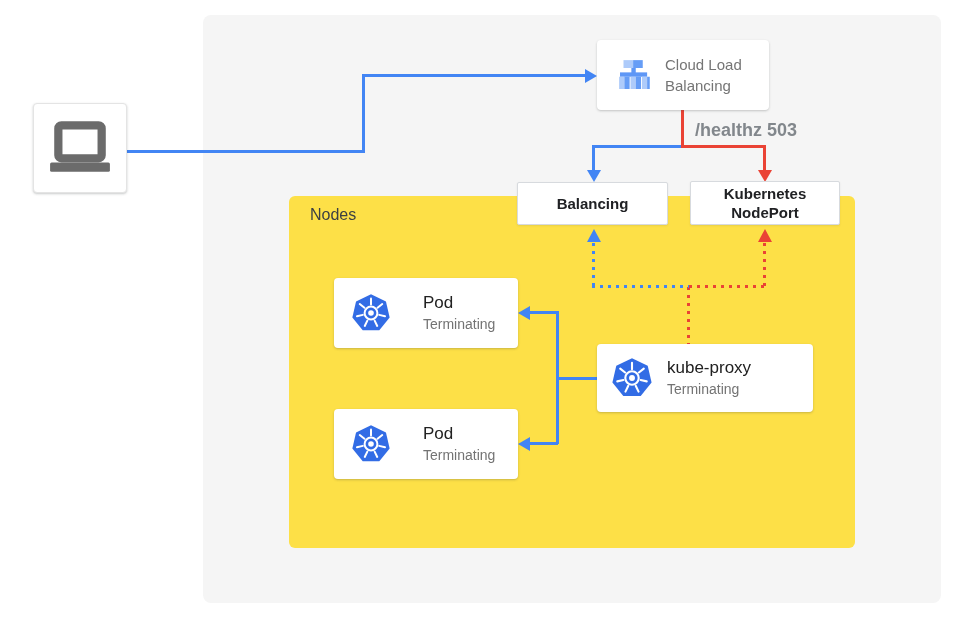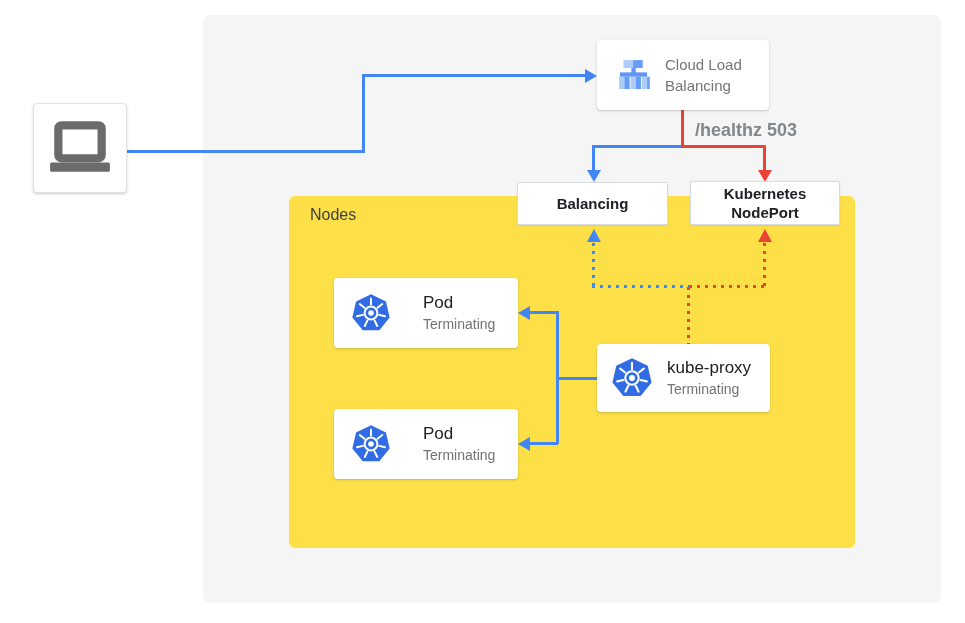--- a/index.html
+++ b/index.html
@@ -68,21 +68,21 @@
     z-index: 3; display: flex; align-items: center; justify-content: center; text-align: center;
     font-size: 15px; font-weight: 700; color: #202124; line-height: 19px;
     box-shadow: 0 1px 2px rgba(60,64,67,0.10);
   }
   .nodeport-box { left: 517px; top: 182px; width: 151px; height: 43px; }
   .healthcheck-box { left: 690px; top: 181px; width: 150px; height: 44px; padding: 0 12px; }
 
   .pod-card { width: 184px; height: 70px; padding-left: 17px; }
   .pod-card.p1 { left: 334px; top: 278px; }
   .pod-card.p2 { left: 334px; top: 409px; }
-  .kproxy-card { left: 597px; top: 344px; width: 173px; height: 68px; padding-left: 14px; }
+  .kproxy-card { left: 597px; top: 344px; width: 216px; height: 68px; padding-left: 14px; }
 
   .card-text { margin-left: 32px; }
   .card-title { font-size: 17px; color: #212121; line-height: 22px; }
   .card-subtitle { font-size: 14px; color: #737373; line-height: 21px; }
 
   .edge-label {
     position: absolute; left: 695px; top: 120px; z-index: 3;
     font-size: 18px; font-weight: 700; color: #82878c;
   }
 

